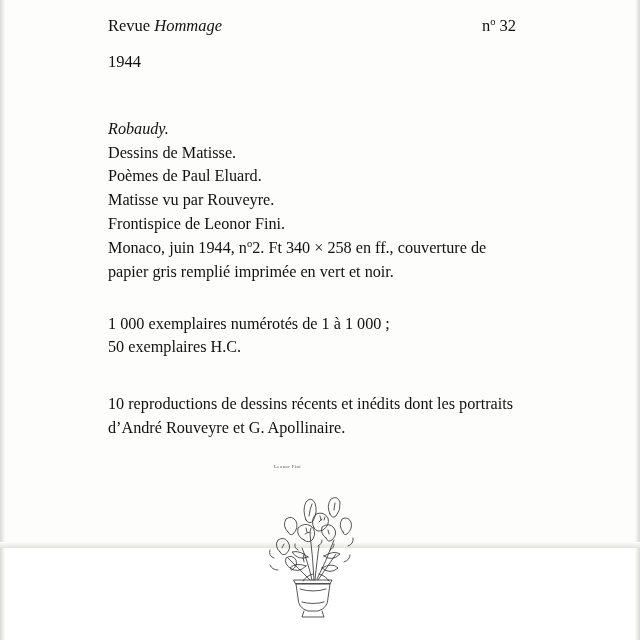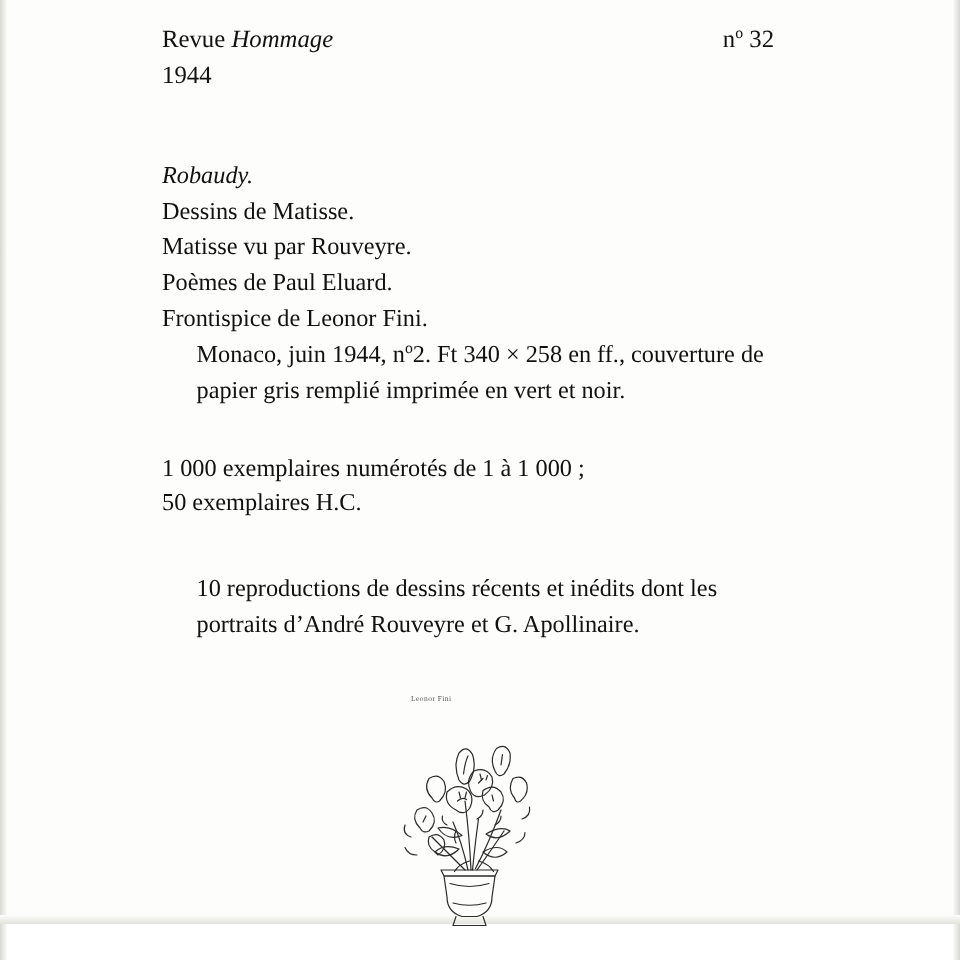--- a/index.html
+++ b/index.html
@@ -10,21 +10,21 @@
   body {
     width: 640px;
     height: 640px;
     overflow: hidden;
     font-family: "Liberation Serif", serif;
     color: #111111;
   }
   .page {
     position: relative;
     width: 640px;
-    height: 616px;
+    height: 548px;
     background: #fdfdfb;
     box-sizing: border-box;
   }
   .edge-left {
     position: absolute;
     left: 0; top: 0;
     width: 5px; height: 640px;
     background: linear-gradient(to right, #d8d8d4, #fdfdfb);
   }
   .edge-right {
@@ -60,20 +60,21 @@
     white-space: nowrap;
   }
   .header-left .rev {
     font-style: normal;
   }
   .header-left .work {
     font-style: italic;
   }
   .header-left .year {
     display: block;
+    margin-top: 12px;
   }
   .header-right {
     font-size: 16.5px;
     white-space: nowrap;
     padding-right: 12px;
   }
   .sup {
     font-size: 10.5px;
     vertical-align: 0.55em;
     line-height: 0;
@@ -85,21 +86,21 @@
     margin-top: 0;
   }
   .block .ital {
     font-style: italic;
   }
   .b1 { margin-top: 44px; }
   .b2 { margin-top: 28px; }
   .b3 { margin-top: 28px; }
   .b4 { margin-top: 33px; }
   .line { white-space: nowrap; }
-  .wrapline { white-space: normal; margin-left: 23px; }
+  .wrapline { white-space: normal; }
 
   .figure {
     position: absolute;
     left: 218px;
     top: 462px;
     width: 190px;
     height: 162px;
   }
   .figure svg { display: block; }
   .fig-caption {
@@ -132,22 +133,22 @@
       </div>
       <div class="header-right">
         <span>n</span><span class="sup">o</span>
         <span>32</span>
       </div>
     </div>
 
     <div class="block b1">
       <div class="line ital">Robaudy.</div>
       <div class="line">Dessins de Matisse.</div>
+      <div class="line">Poèmes de Paul Eluard.</div>
       <div class="line">Matisse vu par Rouveyre.</div>
-      <div class="line">Poèmes de Paul Eluard.</div>
       <div class="line">Frontispice de Leonor Fini.</div>
       <div class="wrapline"><span>Monaco, juin 1944, n</span><span class="sup">o</span><span>2. Ft 340 × 258 en ff., couverture de papier gris remplié imprimée en vert et noir.</span></div>
     </div>
 
     <div class="block b2">
       <div class="line">1 000 exemplaires numérotés de 1 à 1 000 ;</div>
       <div class="line">50 exemplaires H.C.</div>
     </div>
 
 

